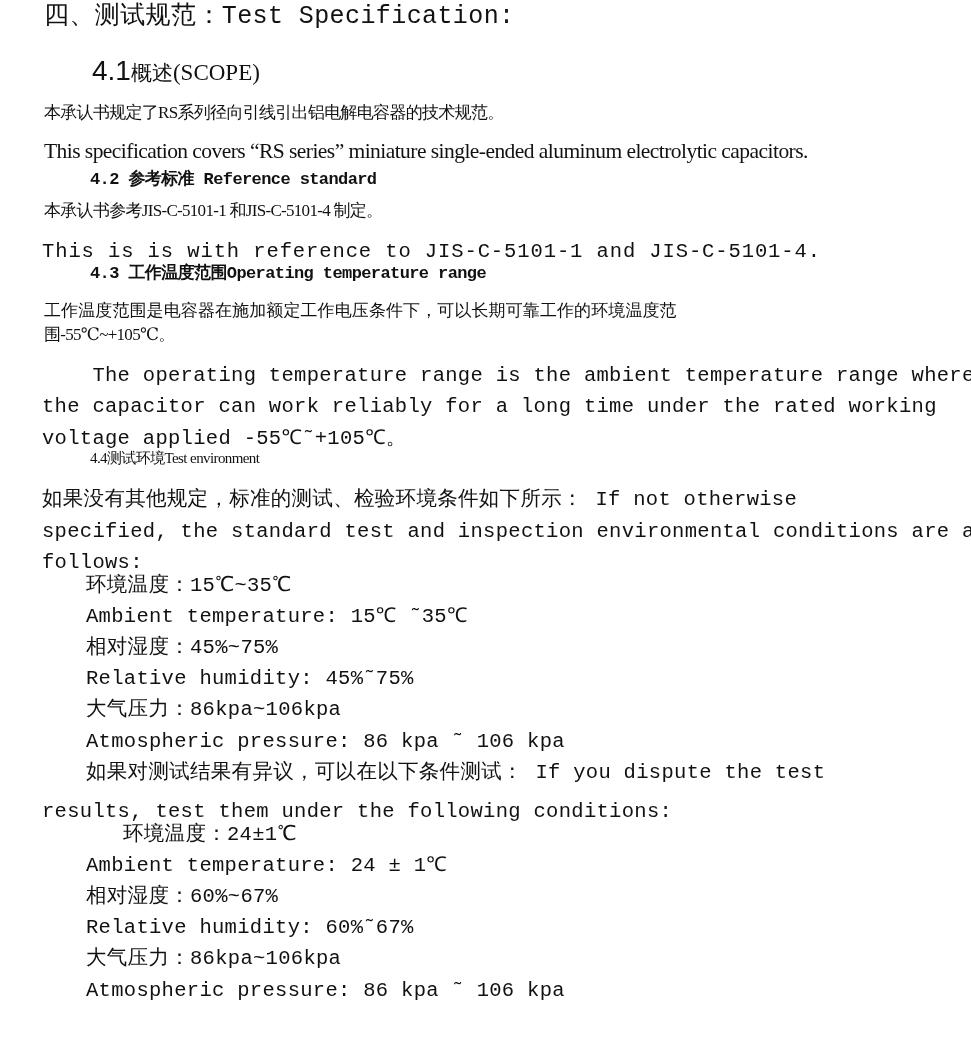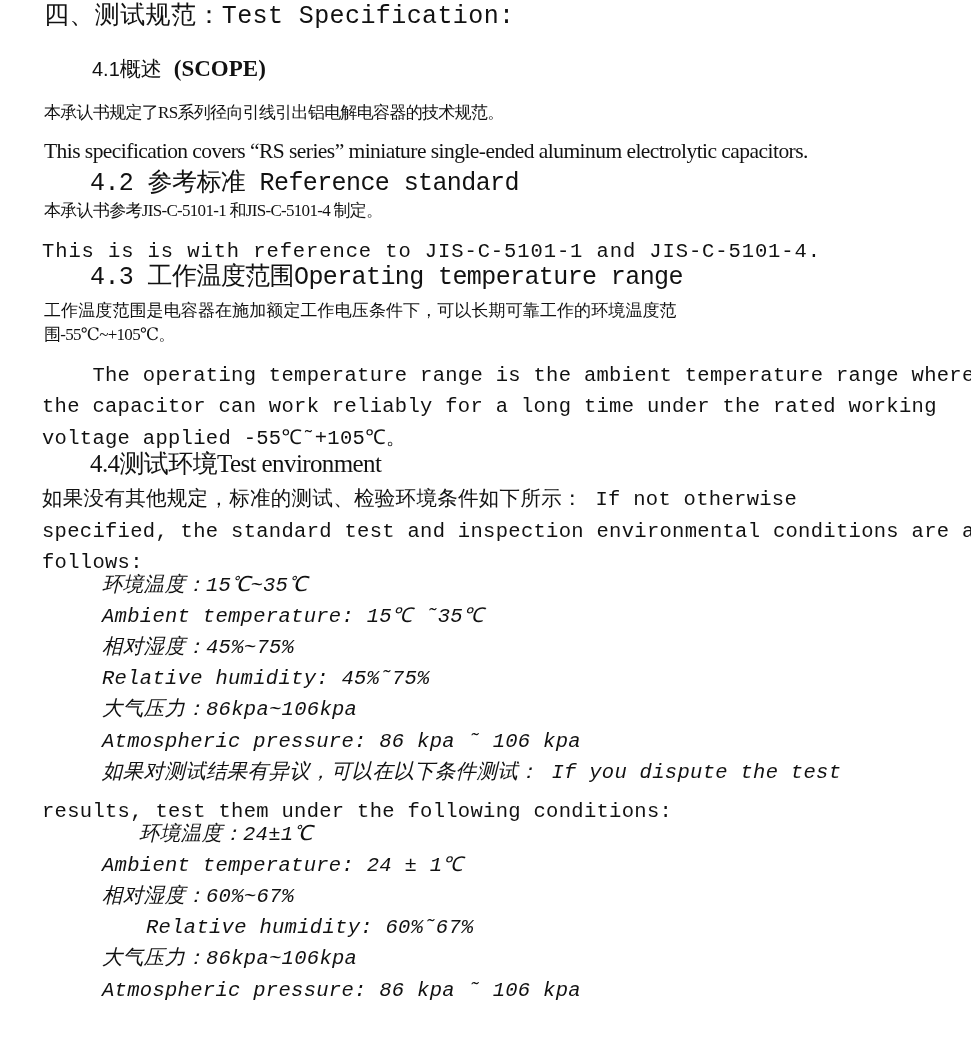--- a/index.html
+++ b/index.html
@@ -8,28 +8,28 @@
     color: #111111;
     font-family: "Liberation Serif", "DejaVu Serif", serif;
   }
   .line { position: absolute; white-space: nowrap; line-height: 1; }
   .mono { font-family: "Liberation Mono", "DejaVu Sans Mono", monospace; }
   .serif { font-family: "Liberation Serif", "DejaVu Serif", serif; }
   .sans { font-family: Liberation Mono, monospace; }
 
   .h1 { left: 44px; top: 4px; font-size: 25px; }
   .h2-scope { left: 92px; top: 57px; font-size: 23px; }
-  .h2-scope .num { font-family: "Liberation Sans", sans-serif; font-size: 20px; }
-  .h2-scope .bold { font-weight: bold; margin-left: 12px; }
+  .h2-scope .num { font-family: "Liberation Sans", sans-serif; font-size: 28px; }
+  .h2-scope .bold { font-weight: normal; }
 
-  .sub { left: 90px; font-size: 25px; font-family: "Liberation Mono", "DejaVu Sans Mono", monospace; font-weight: normal; letter-spacing: -0.6px; }
+  .sub { left: 90px; font-size: 17px; font-family: "Liberation Mono", "DejaVu Sans Mono", monospace; font-weight: bold; letter-spacing: -0.6px; }
 
   .p { left: 44px; font-size: 17px; }
   .p-mono { left: 42px; font-size: 20.5px; font-family: "Liberation Mono", "DejaVu Sans Mono", monospace; letter-spacing: 0.3px; margin-top: 8px; }
-  .indent-mono { left: 102px; font-size: 20.5px; font-family: "Liberation Mono", "DejaVu Sans Mono", monospace; letter-spacing: 0.3px; font-style: italic; }
+  .indent-mono { left: 86px; font-size: 20.5px; font-family: "Liberation Mono", "DejaVu Sans Mono", monospace; letter-spacing: 0.3px; }
   .condensed { letter-spacing: -0.7px; }
 </style>
 </head>
 <body>
 
 <div>
 
   <div class="line h1 mono" style="letter-spacing:0.4px;">四、测试规范：Test Specification:</div>
 
   <div class="line h2-scope">
@@ -43,35 +43,35 @@
   <div class="line p condensed" style="top:202px;">本承认书参考JIS-C-5101-1 和JIS-C-5101-4 制定。</div>
   <div class="line p-mono" style="top:234px; letter-spacing:0.9px;">This is is with reference to JIS-C-5101-1 and JIS-C-5101-4.</div>
 
   <div class="line sub" style="top:265px;">4.3 工作温度范围Operating temperature range</div>
   <div class="line p" style="top:302px; letter-spacing:0.1px;">工作温度范围是电容器在施加额定工作电压条件下，可以长期可靠工作的环境温度范</div>
   <div class="line p condensed" style="top:326px;">围-55℃~+105℃。</div>
   <div class="line p-mono" style="top:358px; white-space:pre;">    The operating temperature range is the ambient temperature range where</div>
   <div class="line p-mono" style="top:389px;">the capacitor can work reliably for a long time under the rated working</div>
   <div class="line p-mono" style="top:421px;">voltage applied -55℃˜+105℃。</div>
 
-  <div class="line" style="left:90px; top:451px; font-size:25px; letter-spacing:-0.6px;">4.4测试环境Test environment</div>
+  <div class="line" style="left:90px; top:451px; font-size:15px; letter-spacing:-0.6px;">4.4测试环境Test environment</div>
   <div class="line p-mono" style="top:482px;">如果没有其他规定，标准的测试、检验环境条件如下所示： If not otherwise</div>
   <div class="line p-mono" style="top:514px;">specified, the standard test and inspection environmental conditions are as</div>
   <div class="line p-mono" style="top:545px;">follows:</div>
 
   <div class="line indent-mono" style="top:576px;">环境温度：15℃~35℃</div>
   <div class="line indent-mono" style="top:607px;">Ambient temperature: 15℃ ˜35℃</div>
   <div class="line indent-mono" style="top:638px;">相对湿度：45%~75%</div>
   <div class="line indent-mono" style="top:669px;">Relative humidity: 45%˜75%</div>
   <div class="line indent-mono" style="top:700px;">大气压力：86kpa~106kpa</div>
   <div class="line indent-mono" style="top:732px;">Atmospheric pressure: 86 kpa ˜ 106 kpa</div>
 
   <div class="line indent-mono" style="top:763px;text-align:center;">如果对测试结果有异议，可以在以下条件测试： If you dispute the test</div>
   <div class="line p-mono" style="top:794px;">results, test them under the following conditions:</div>
 
   <div class="line indent-mono" style="top:825px;margin-left:37px;">环境温度：24±1℃</div>
   <div class="line indent-mono" style="top:856px;">Ambient temperature: 24 ± 1℃</div>
   <div class="line indent-mono" style="top:887px;">相对湿度：60%~67%</div>
-  <div class="line indent-mono" style="top:918px;margin-left:44px;">Relative humidity: 60%˜67%</div>
+  <div class="line indent-mono" style="top:918px;">Relative humidity: 60%˜67%</div>
   <div class="line indent-mono" style="top:949px;">大气压力：86kpa~106kpa</div>
   <div class="line indent-mono" style="top:981px;">Atmospheric pressure: 86 kpa ˜ 106 kpa</div>
 
 </div>
 
 </body></html>

